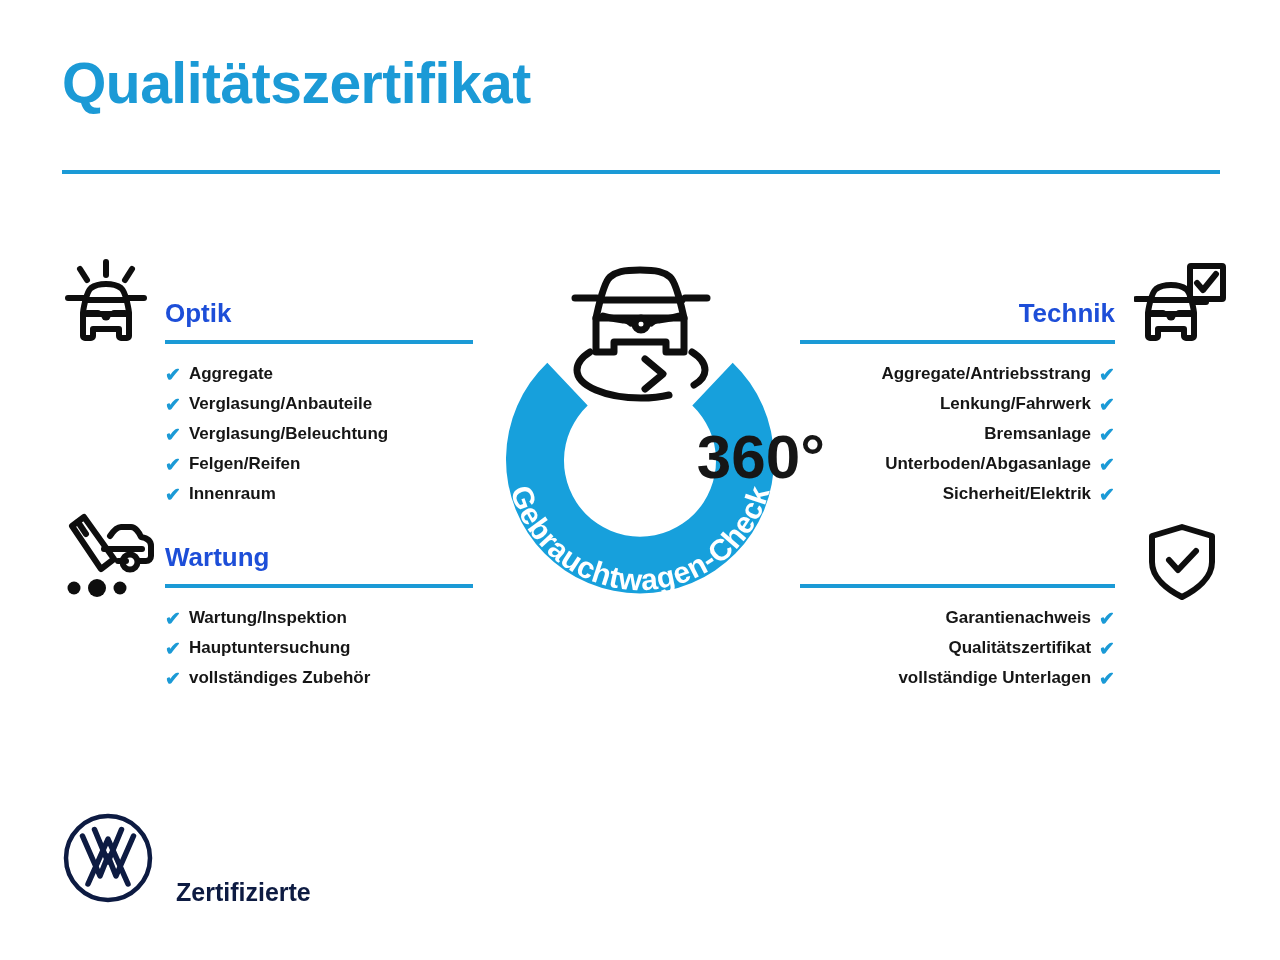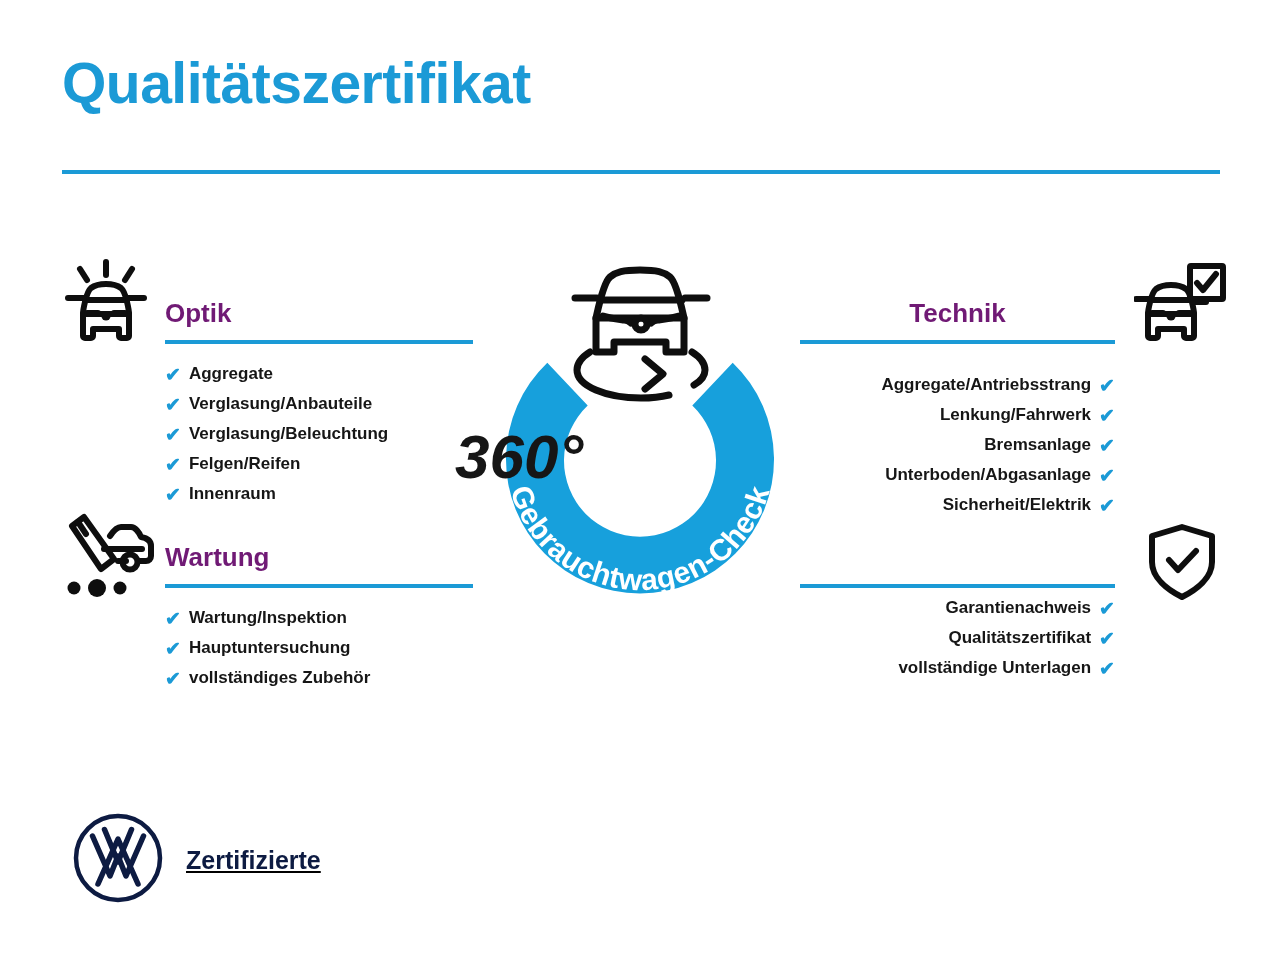--- a/index.html
+++ b/index.html
@@ -46,21 +46,21 @@
   .section {
     position: absolute;
   }
   .section-head {
     position: relative;
     height: 52px;
   }
   .section-title {
     font-size: 26px;
     font-weight: bold;
-    color: #701a75;
+    color: #1d4ed8;
     line-height: 34px;
     white-space: nowrap;
   }
   .section-rule {
     position: absolute;
     left: 0;
     right: 0;
     bottom: 4px;
     height: 4px;
     background: #1B9AD6;
@@ -85,34 +85,34 @@
     font-weight: bold;
     line-height: 1;
   }
 
   
   .sec-left .section-title { text-align: left; }
   .sec-left .item-list li { justify-content: flex-start; }
   .sec-left .check { margin-right: 8px; }
 
   
-  .sec-right .section-title { text-align: center; }
+  .sec-right .section-title { text-align: right; }
   .sec-right .item-list li { justify-content: flex-end; }
   .sec-right .check { margin-left: 8px; }
 
   
   #sec-optik   { left: 165px; top: 296px;  width: 308px; }
   #sec-wartung { left: 165px; top: 540px;  width: 308px; }
   #sec-technik { left: 800px; top: 296px;  width: 315px; }
   #sec-garantie{ left: 800px; top: 540px;  width: 315px; }
 
   #sec-optik .item-list    { margin-top: 11px; }
   #sec-wartung .item-list  { margin-top: 11px; }
-  #sec-technik .item-list  { margin-top: 22px; }
-  #sec-garantie .item-list { margin-top: 1px; }
+  #sec-technik .item-list  { margin-top: 11px; }
+  #sec-garantie .item-list { margin-top: 11px; }
 
   
   .sec-icon {
     position: absolute;
   }
   #icon-optik    { left: 58px;   top: 258px; }
   #icon-wartung  { left: 58px;   top: 512px; }
   #icon-technik  { left: 1134px; top: 262px; }
   #icon-garantie { left: 1146px; top: 522px; }
 
@@ -123,37 +123,35 @@
     top: 248px;
     width: 370px;
     height: 390px;
   }
   #badge svg { display: block; }
   .badge-center {
     position: absolute;
     left: 0;
     right: 0;
     top: 178px;
-    text-align: left;
+    text-align: right;
     font-size: 62px;
     font-weight: bold;
     color: #161616;
     letter-spacing: 0px;
     line-height: 1;
-    font-style: italic;
   }
 
   
   #footer {
     position: absolute;
-    left: 72px;
+    left: 62px;
     top: 812px;
     display: flex;
-    align-items: center;
-    text-decoration: underline;
+    align-items: flex-end;
   }
   #footer .vw-mark { flex: 0 0 auto; }
   .footer-text {
     margin-left: 22px;
     font-size: 25px;
     font-weight: bold;
     color: #0D1B42;
     line-height: 31px;
     white-space: nowrap;
   }

